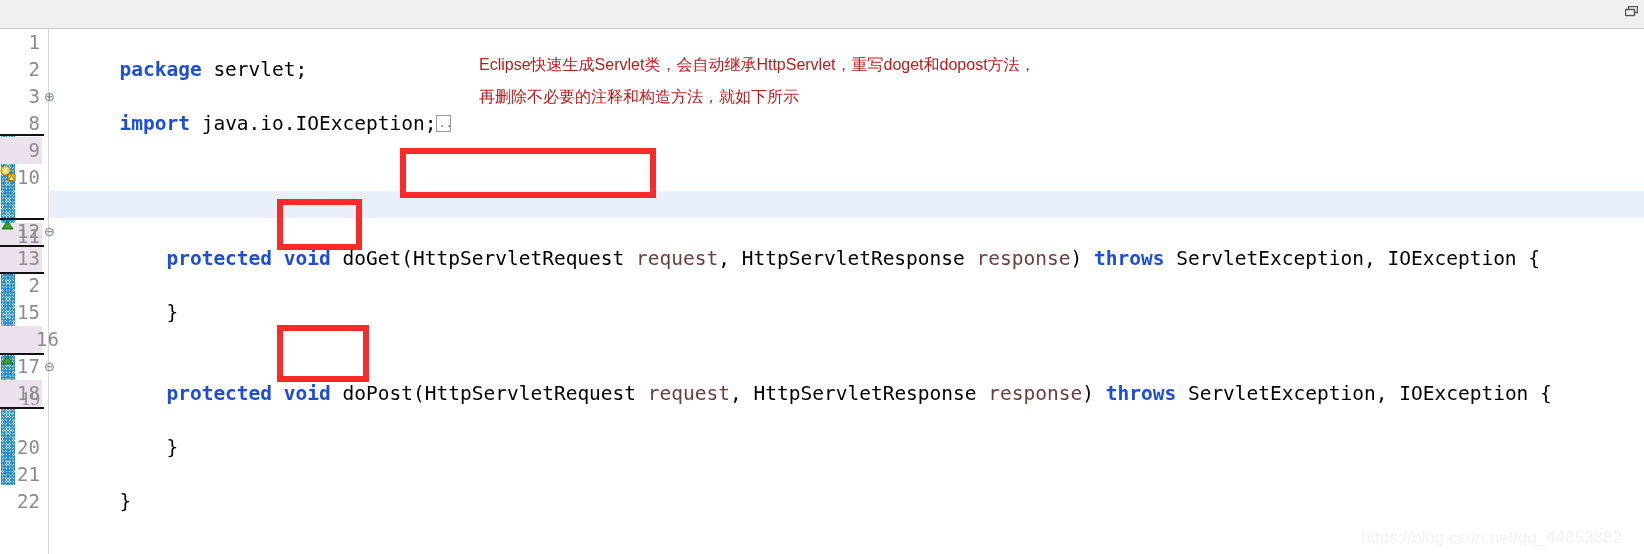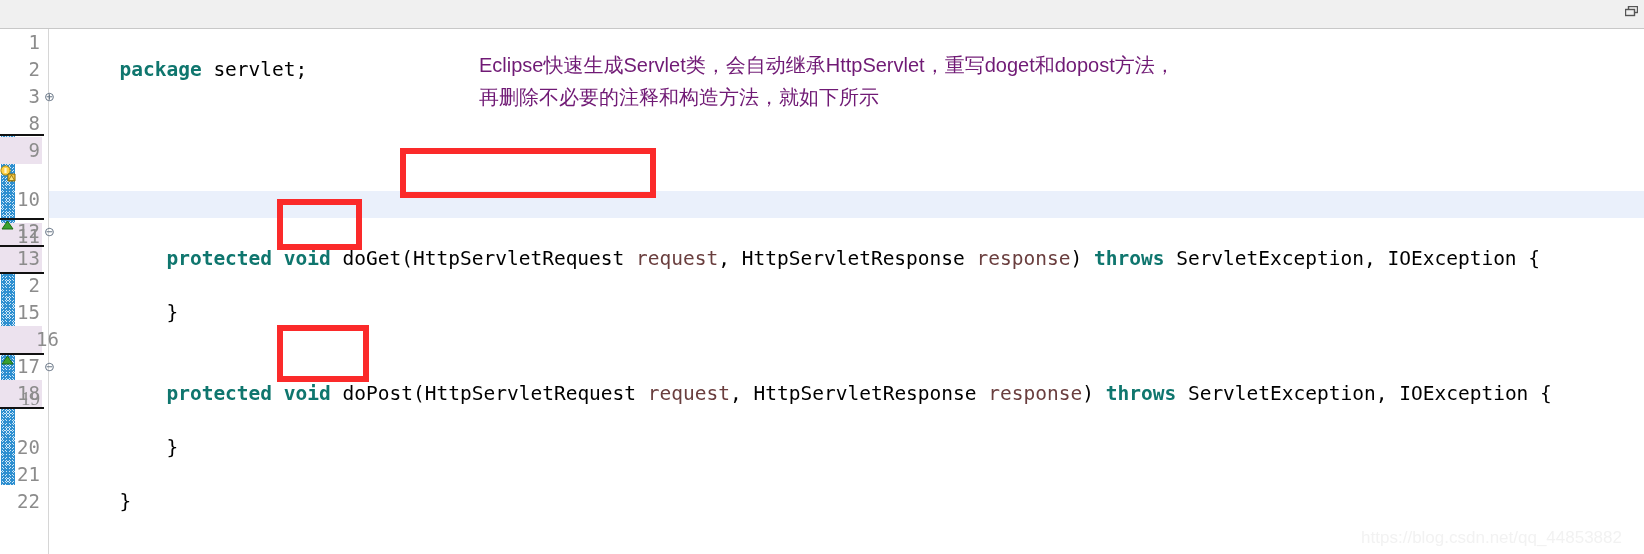--- a/index.html
+++ b/index.html
@@ -171,21 +171,21 @@
     line-height: 27px;
     white-space: pre;
     font-family: "DejaVu Sans Mono", "Liberation Mono", monospace;
     font-size: 19.5px;
     color: #000000;
     letter-spacing: 0px;
   }
   .line.caretline {
     background: #eaf0fb;
   }
-  .kw   { color: #0f766e; font-weight: bold; }
+  .kw   { color: #1d4ed8; font-weight: bold; }
   .param{ color: #6a3e3e; }
   .plain{ color: #000000; }
   .classname { border-bottom: 0; position: relative; }
   .squiggle {
     position: absolute;
     left: 0;
     right: 0;
     bottom: 3px;
     height: 4px;
     background-image:
@@ -206,23 +206,23 @@
     position: absolute;
     left: 1px;
     top: -6px;
     font-size: 12px;
     color: #777;
   }
 
   
   .annot {
     position: absolute;
-    color: #701a75;
+    color: #b91c1c;
     font-family: "Liberation Sans", sans-serif;
-    font-size: 20px;
+    font-size: 16px;
     line-height: 32px;
     white-space: nowrap;
     font-weight: 400;
   }
 
   
   .redbox {
     position: absolute;
     border: 6px solid #fb2a2a;
     box-sizing: border-box;
@@ -253,21 +253,21 @@
 <div class="editor">
 
   <div class="changebar" style="top:105px; height:351px;"></div>
 
   <div class="gutter" id="gutter">
       <div class="lnum" style="top: 0px;">1</div>
       <div class="lnum" style="top: 27px;">2</div>
       <div class="lnum" style="top: 54px;">3</div>
       <div class="lnum" style="top: 81px;">8</div>
       <div class="lnum hl" style="top: 108px;">9</div>
-      <div class="lnum" style="top: 135px; margin-top: 22px;">10</div>
+      <div class="lnum" style="top: 135px;">10</div>
       <div class="lnum hl" style="top: 162px; margin-top: 32px;">11</div>
       <div class="lnum" style="top: 189px;">12</div>
       <div class="lnum hl" style="top: 216px;">13</div>
       <div class="lnum" style="top: 243px;">2</div>
       <div class="lnum" style="top: 270px;">15</div>
       <div class="lnum hl" style="top: 297px; padding-left: 36px;">16</div>
       <div class="lnum" style="top: 324px;">17</div>
       <div class="lnum hl" style="top: 351px;">18</div>
       <div class="lnum" style="top: 356px; font-family: Liberation Serif, serif;">19</div>
       <div class="lnum" style="top: 405px;">20</div>
@@ -302,20 +302,23 @@
   </svg>
 
   <div class="code">
 
     <div class="line" style="top:0px;">
       <span class="kw">package</span><span class="plain"> servlet;</span>
     </div>
 
     <div class="line" style="top:27px;"></div>
 
+    <div class="line" style="top:54px;">
+      <span class="kw">import</span><span class="plain"> java.io.IOException;</span><span class="foldbox"></span>
+    </div>
 
     <div class="line" style="top:81px;"></div>
 
     <div class="line" style="top:108px;"></div>
 
     <div class="line" style="top:135px;">
       <span class="kw">public</span><span class="plain"> </span><span class="kw">class</span><span class="plain"> </span><span class="plain classname">WelcomeServlet2<span class="squiggle"></span></span><span class="plain"> </span><span class="kw">extends</span><span class="plain"> </span><span class="plain">HttpServlet</span><span class="plain"> </span><span class="plain">{</span>
     </div>
 
     <div class="line caretline" style="top:162px;"></div>

